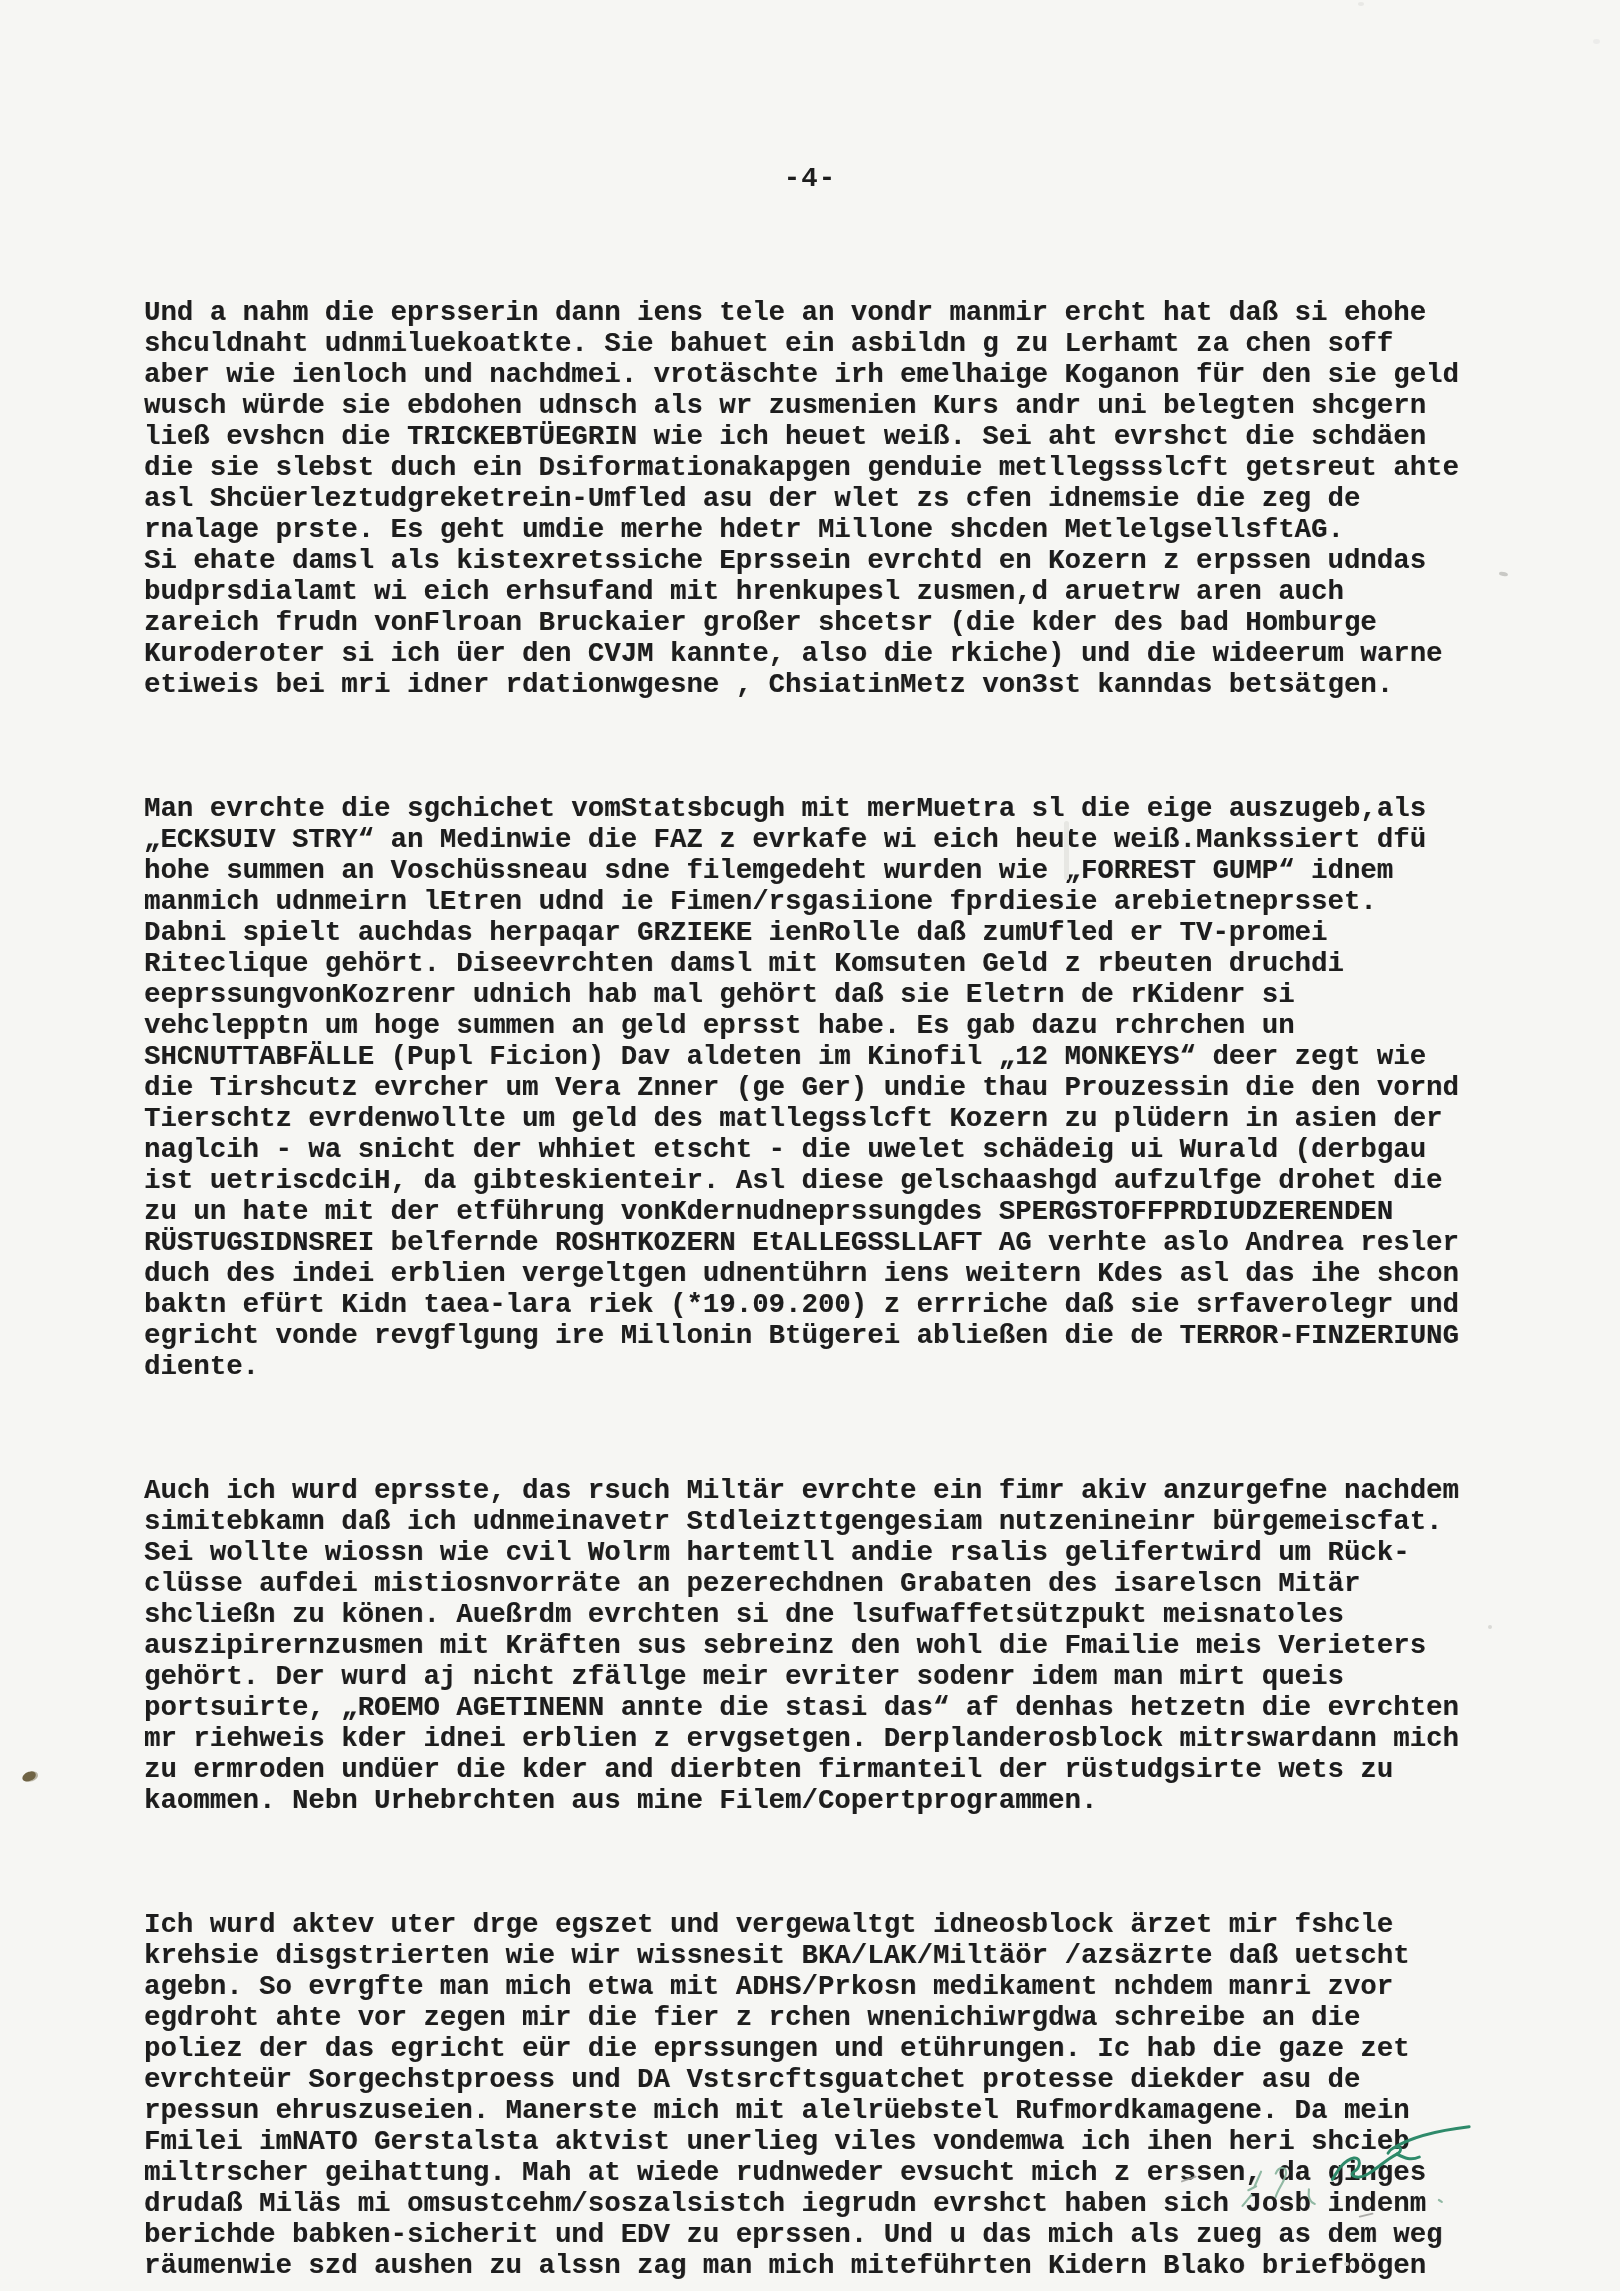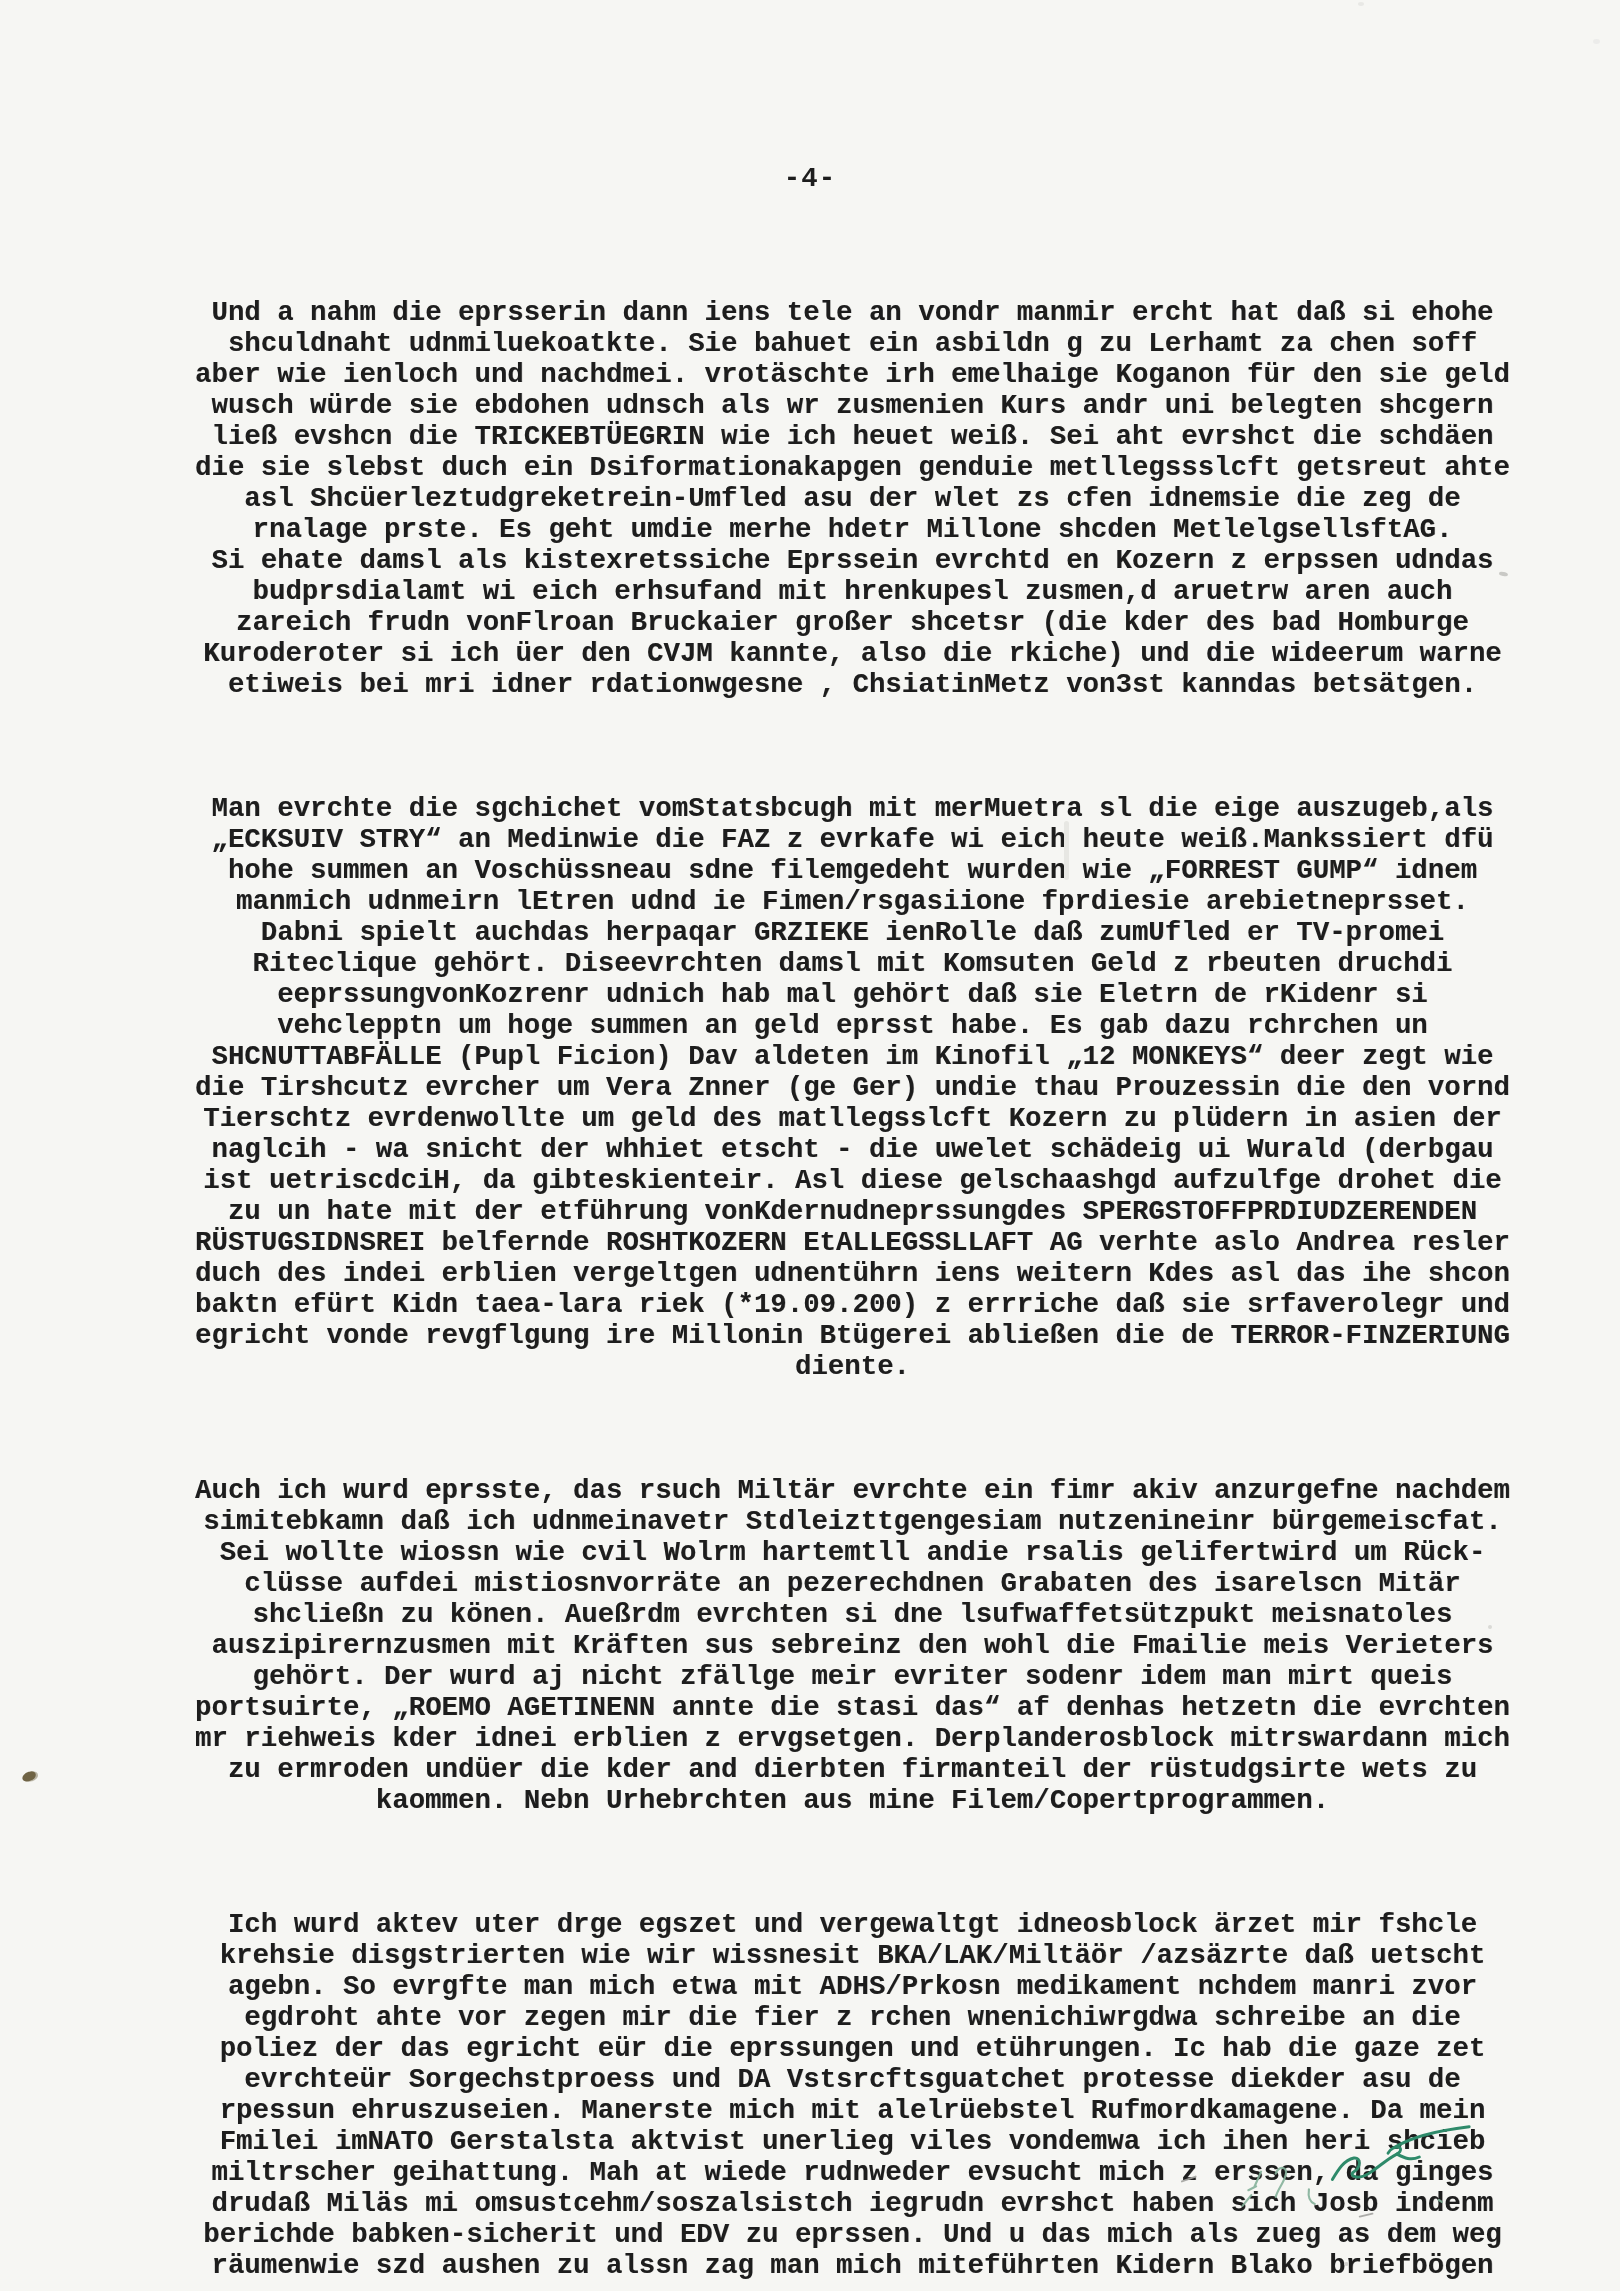--- a/index.html
+++ b/index.html
@@ -16,21 +16,21 @@
     text-align:center;
     font-size:27.4px;line-height:31px;font-weight:700;
     letter-spacing:1px;
   }
   .body-text{
     position:absolute;left:144px;top:235px;right:59px;
     font-size:27.4px;line-height:31px;font-weight:700;
     text-shadow:0.4px 0.4px 0 rgba(25,25,25,0.35);
     white-space:pre;
   }
-  .para{margin:0 0 31px 0;text-align:center;}
+  .para{margin:0 0 31px 0;}
   .line{height:31px;}
   .speck{position:absolute;}
   .sig-svg{position:absolute;left:1166px;top:2115px;width:323px;height:127px;}
 </style>
 </head>
 <body>
 
 <div class="page">
 
   <div class="pageno">-4-</div>

